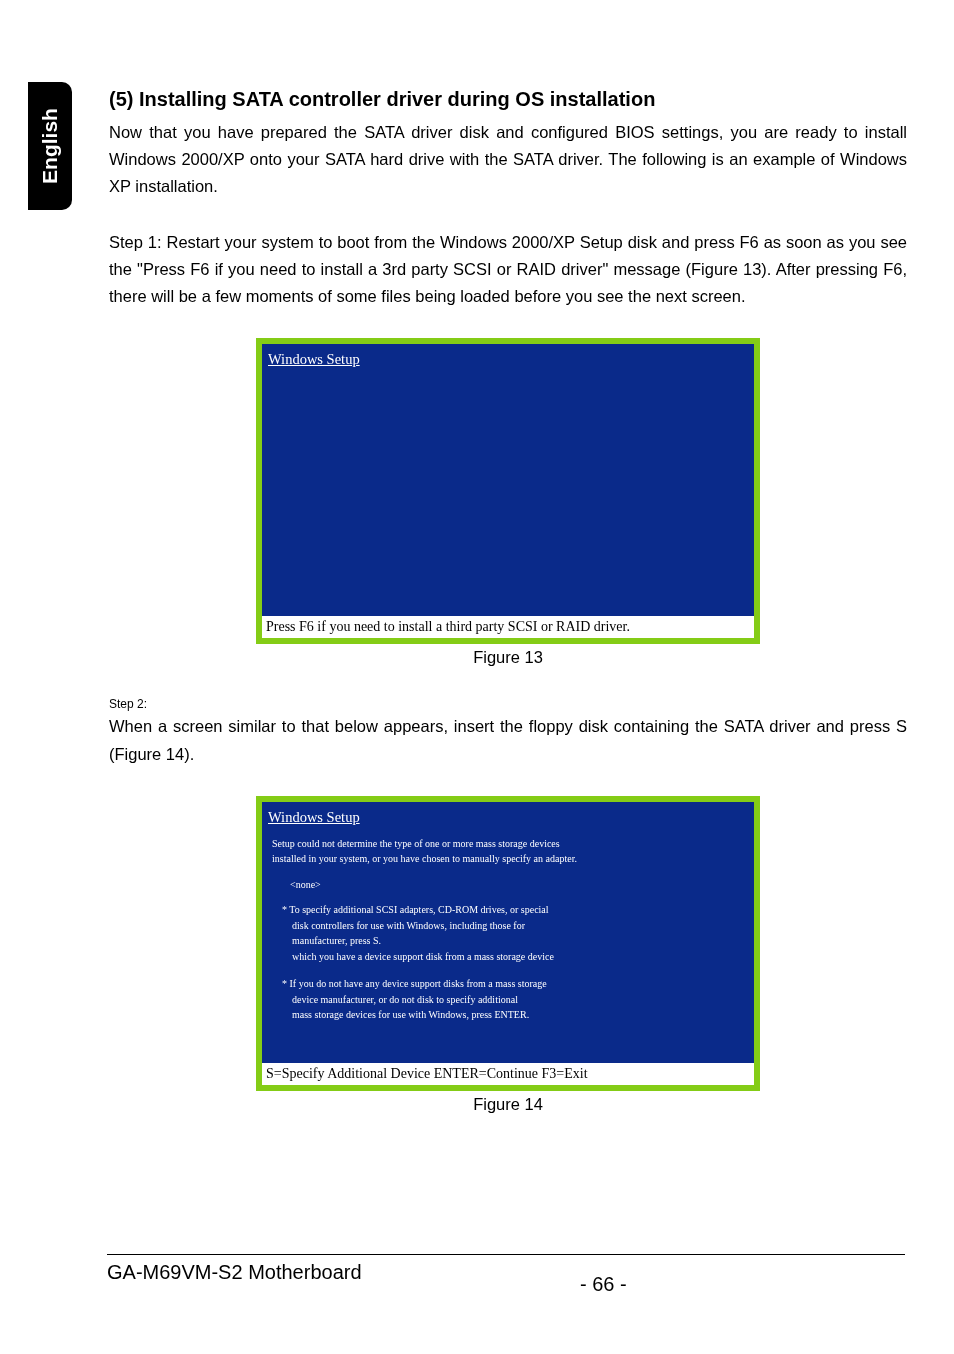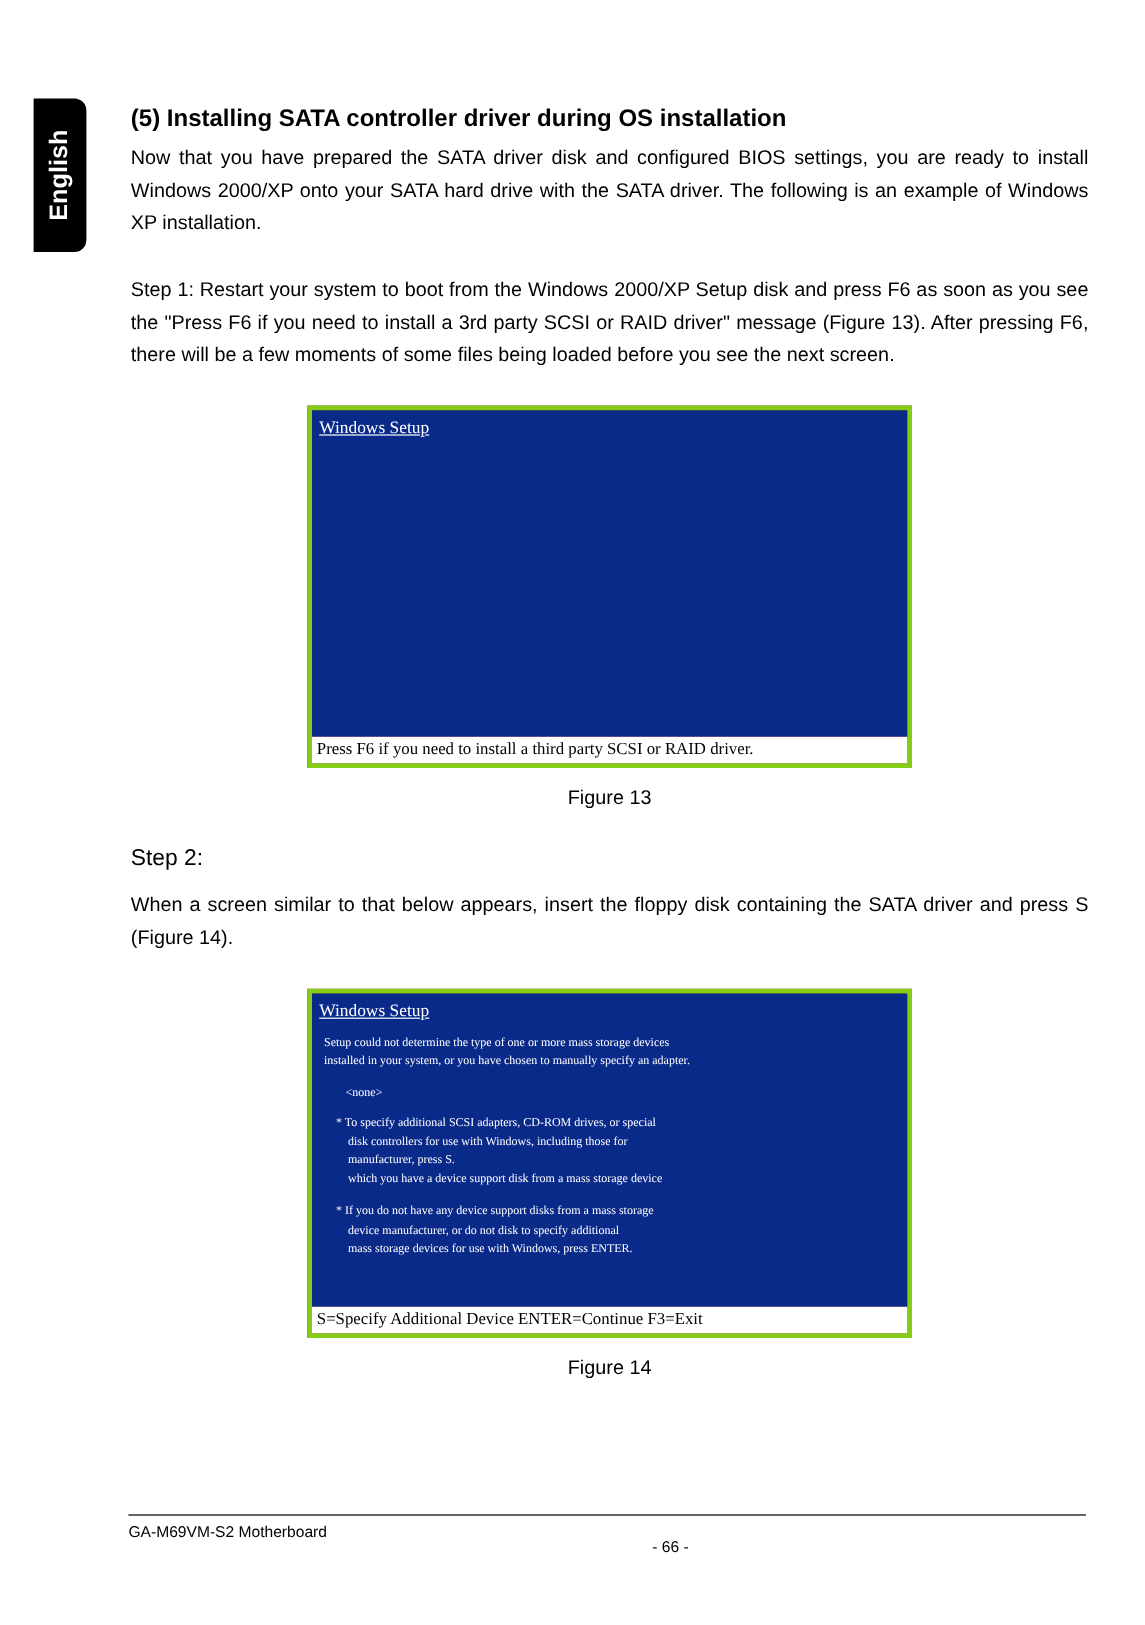--- a/index.html
+++ b/index.html
@@ -46,28 +46,28 @@
       font-weight: bold;
       margin-bottom: 8px;
     }
     .body-text {
       font-size: 16.5px;
       line-height: 1.65;
       text-align: justify;
       margin-bottom: 28px;
     }
     .step-label {
-      font-size: 19px;
-      margin-bottom: 14px;
+      font-size: 12px;
+      margin-bottom: 2px;
     }
     .setup-box {
-      border: 4px solid #84cc16;
+      border: 6px solid #84cc16;
       width: 504px;
-      margin: 0 auto 16px auto;
-      background: #7f1d1d;
+      margin: 0 auto 4px auto;
+      background: #1d4ed8;
       font-family: 'Times New Roman', Times, serif;
     }
     .setup-top {
       background: #0a2a8a;
       color: #fff;
       padding: 6px 8px 2px 6px;
       min-height: 20px;
     }
     .setup-title {
       font-size: 14.5px;
@@ -102,21 +102,21 @@
     .page-footer {
       position: absolute;
       left: 107px;
       width: 798px;
       bottom: 58px;
     }
     .footer-line {
       border-top: 1.5px solid #000;
       display: flex;
       padding-top: 6px;
-      font-size: 13px;
+      font-size: 20px;
     }
     .footer-left { flex: 0 0 auto; }
     .footer-center { flex: 1; text-align: center; margin-left: -60px; margin-top: 12px;}
   </style>
 </head>
 <body>
 
 <div class="side-tab">
   <span>English</span>
 </div>

